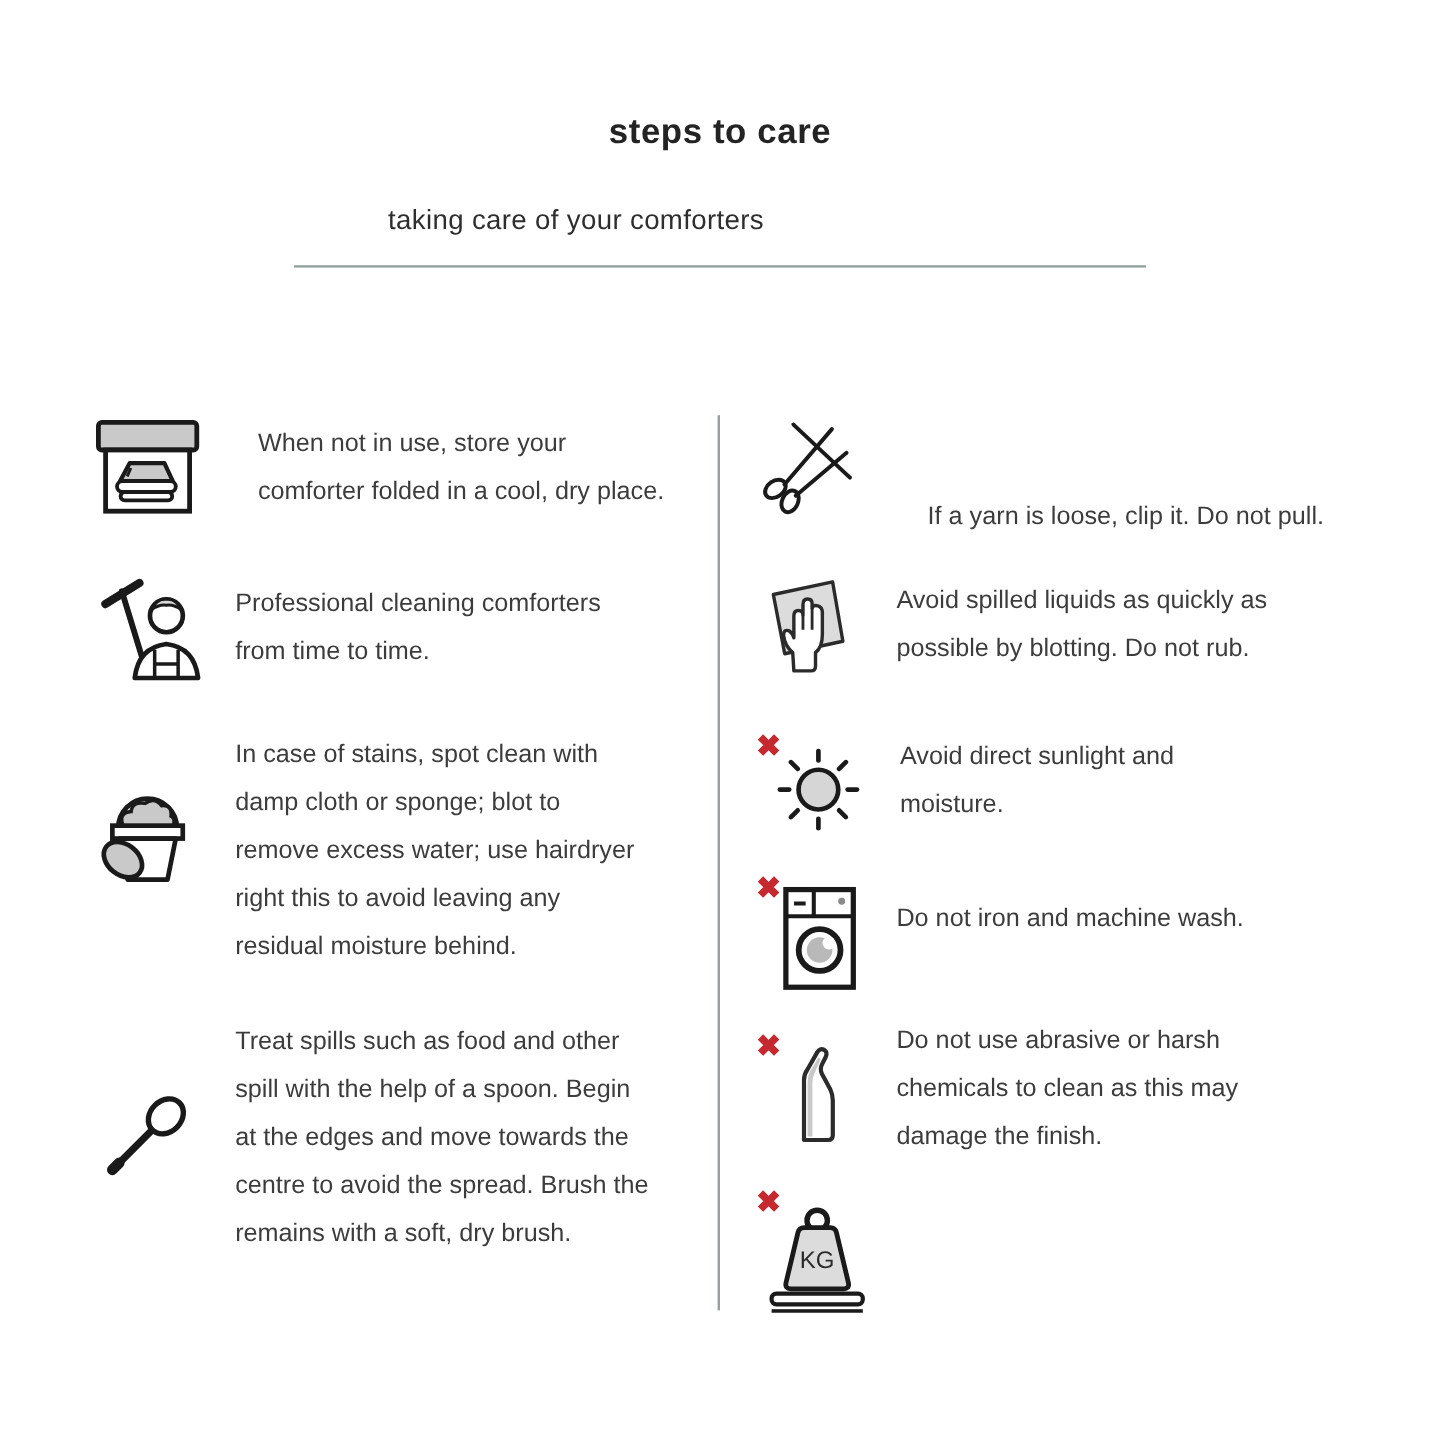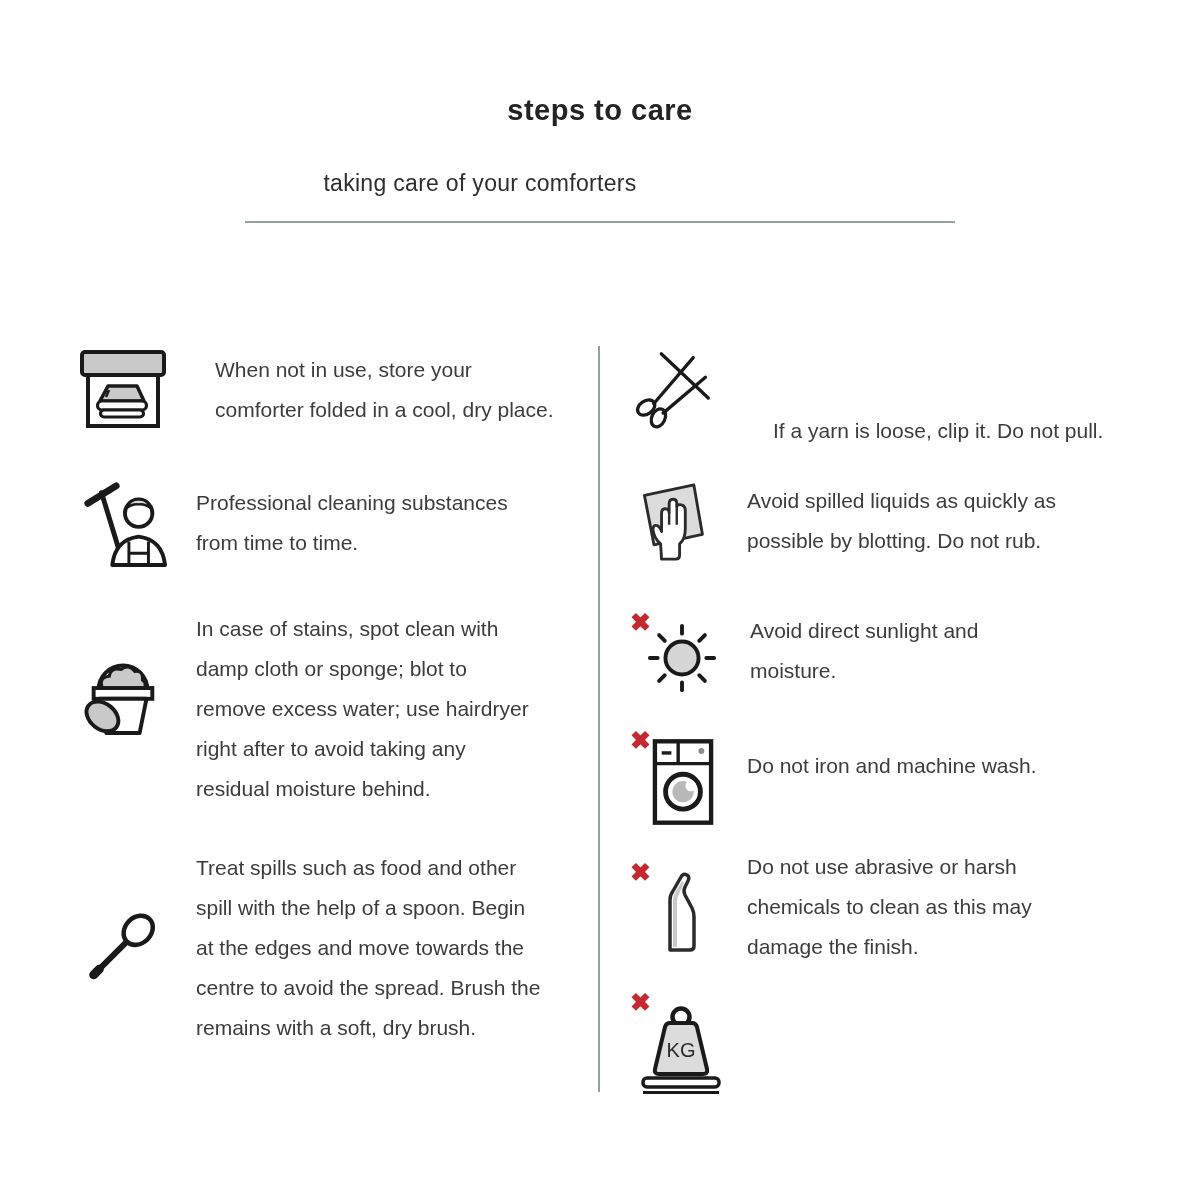--- a/index.html
+++ b/index.html
@@ -67,38 +67,38 @@
     <svg width="88" height="95" viewBox="0 0 90 95">
       <line x1="8" y1="29" x2="37" y2="11" stroke="#1a1a1a" stroke-width="7" stroke-linecap="round"></line>
       <line x1="22" y1="18" x2="44" y2="90" stroke="#1a1a1a" stroke-width="5" stroke-linecap="round"></line>
       <circle cx="60" cy="39" r="14" fill="#ffffff" stroke="#1a1a1a" stroke-width="4"></circle>
       <path d="M47 34 Q52 24 60 25 Q68 24 73 34 Q66 29 60 30 Q54 29 47 34 Z" fill="#d9d9d9" stroke="#1a1a1a" stroke-width="2.5"></path>
       <path d="M33 92 Q36 66 60 63 Q84 66 87 92 Z" fill="#ffffff" stroke="#1a1a1a" stroke-width="4" stroke-linejoin="round"></path>
       <path d="M50 68 L50 92 M70 68 L70 92 M50 80 L70 80" stroke="#1a1a1a" stroke-width="3" fill="none"></path>
     </svg>
   </div>
   <div class="text-block" style="left:196px;top:483px;">
-    <div class="tline">Professional cleaning substances</div>
+    <div class="tline">Professional cleaning comforters</div>
     <div class="tline">from time to time.</div>
   </div>
 
   <div class="icon-wrap" style="left:78px;top:640px;">
     <svg width="88" height="100" viewBox="0 0 90 100">
       <path d="M21 50 A25 25 0 0 1 71 50" fill="none" stroke="#1a1a1a" stroke-width="4"></path>
       <path d="M25 48 Q21 37 32 36 Q33 27 44 29 Q52 23 58 31 Q67 30 66 40 Q70 42 68 48 Z" fill="#c9c9c9" stroke="#1a1a1a" stroke-width="3"></path>
       <rect x="16" y="48" width="60" height="11" fill="#ffffff" stroke="#1a1a1a" stroke-width="4"></rect>
       <path d="M22 59 L70 59 L63 94 L29 94 Z" fill="#ffffff" stroke="#1a1a1a" stroke-width="4" stroke-linejoin="round"></path>
       <ellipse cx="25" cy="77" rx="18" ry="13" transform="rotate(38 25 77)" fill="#c9c9c9" stroke="#1a1a1a" stroke-width="4"></ellipse>
     </svg>
   </div>
   <div class="text-block" style="left:196px;top:609px;">
     <div class="tline">In case of stains, spot clean with</div>
     <div class="tline">damp cloth or sponge; blot to</div>
     <div class="tline">remove excess water; use hairdryer</div>
-    <div class="tline">right after to avoid taking any</div>
+    <div class="tline">right this to avoid leaving any</div>
     <div class="tline">residual moisture behind.</div>
   </div>
 
   <div class="icon-wrap" style="left:70px;top:903px;">
     <svg width="95" height="98" viewBox="0 0 95 95">
       <g transform="rotate(45 47 47)">
         <line x1="47" y1="32" x2="47" y2="78" stroke="#1a1a1a" stroke-width="6" stroke-linecap="round"></line>
         <line x1="47" y1="72" x2="47" y2="80" stroke="#1a1a1a" stroke-width="9" stroke-linecap="round"></line>
         <ellipse cx="47" cy="17" rx="13" ry="16" fill="#ffffff" stroke="#1a1a1a" stroke-width="4.5"></ellipse>
       </g>

